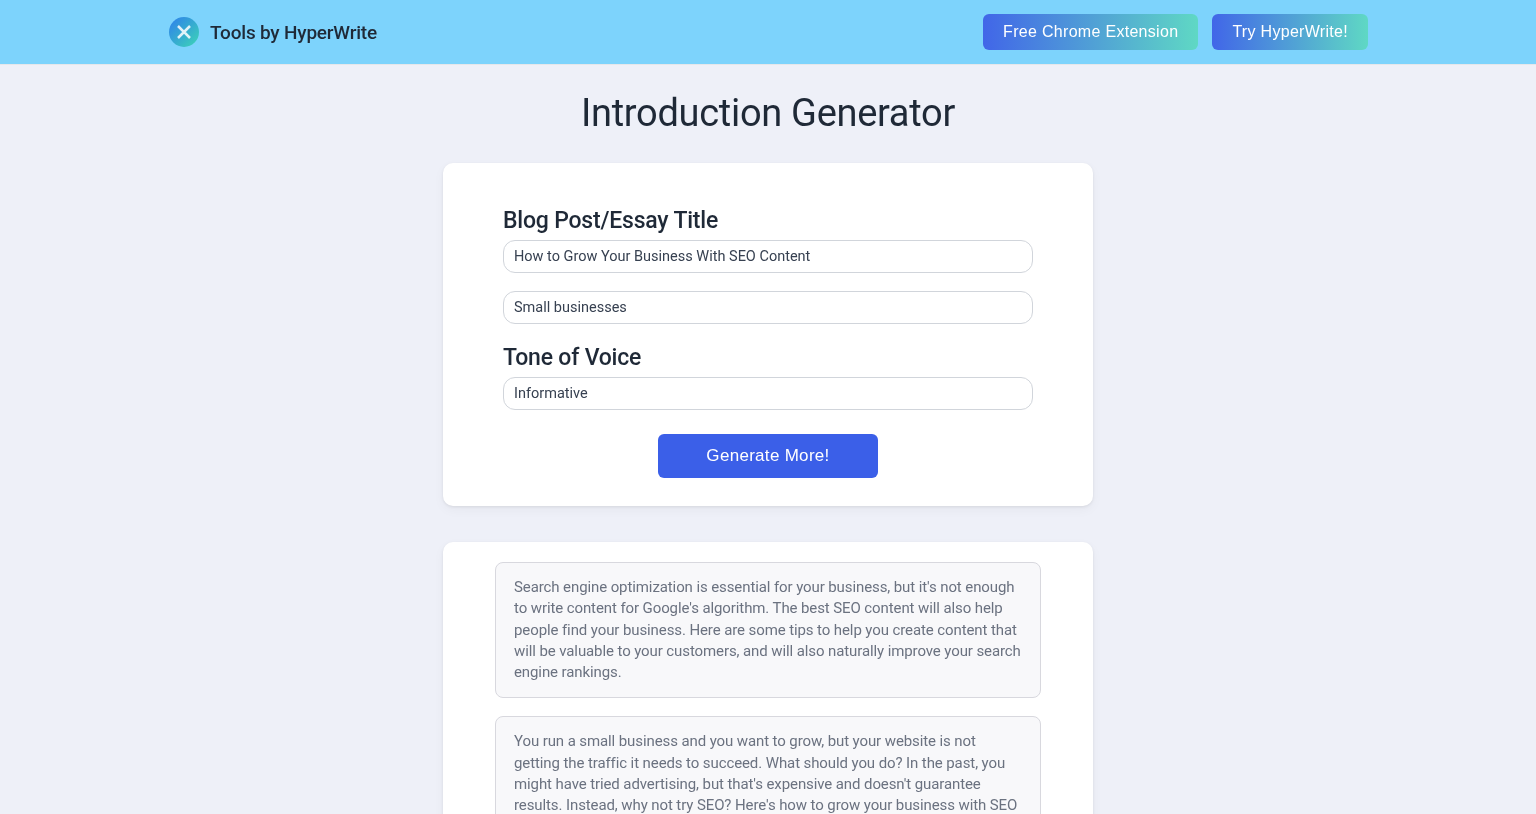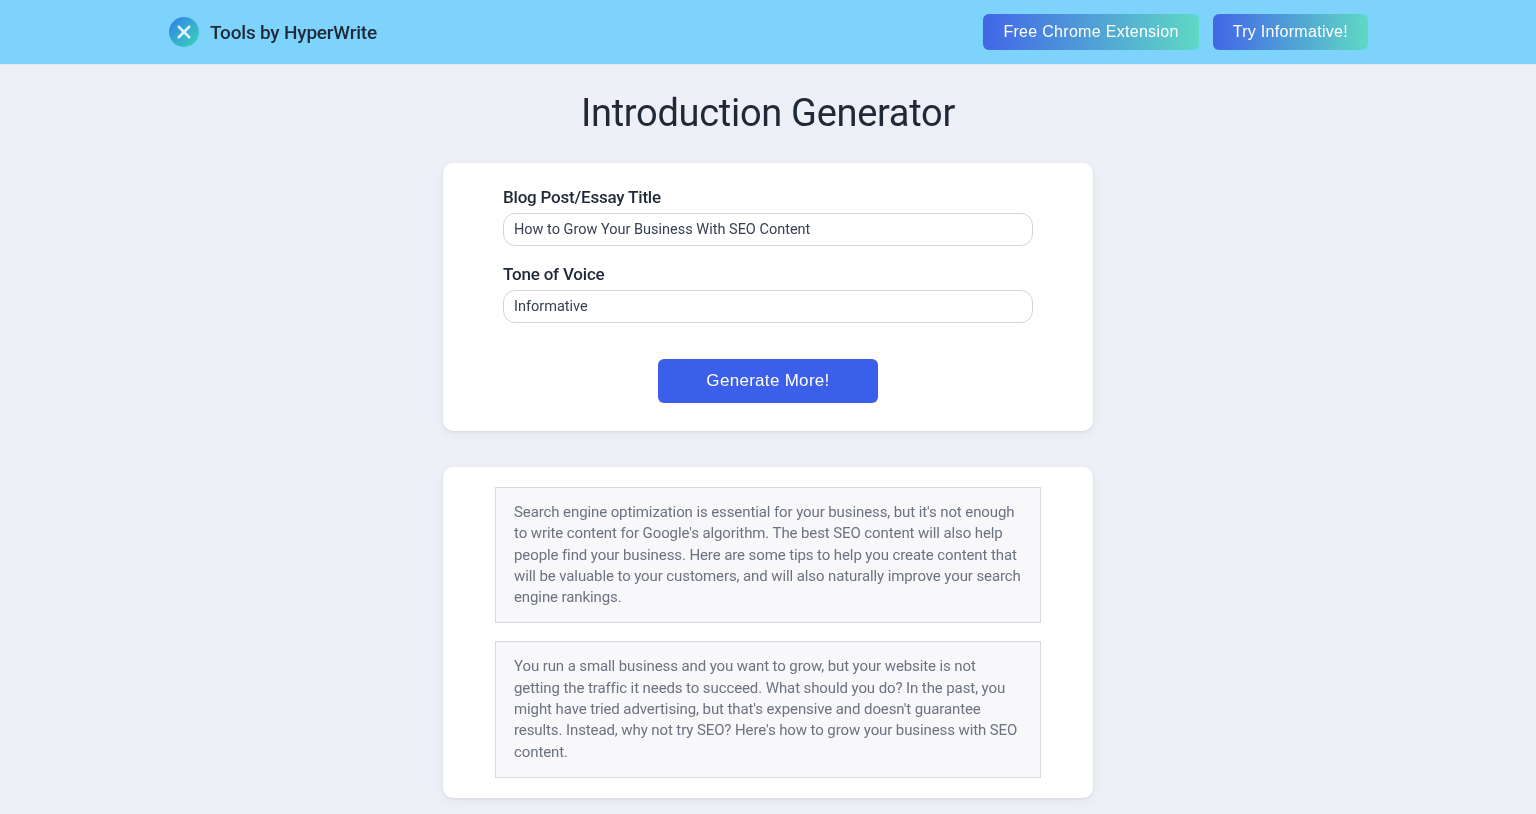--- a/index.html
+++ b/index.html
@@ -87,40 +87,41 @@
       margin: 0 auto;
       padding: 24px 60px 28px 60px;
     }
     
     .form-group {
       margin-bottom: 18px;
     }
     
     .form-label {
       display: block;
-      font-size: 17px;
+      font-size: 23px;
       font-weight: 500;
       color: #1f2937;
       margin-bottom: 6px;
       letter-spacing: -0.2px;
+      margin-top: 20px;
     }
     
     .form-input {
       width: 100%;
       padding: 7px 10px;
       border: 1px solid #d1d5db;
       border-radius: 12px;
       font-size: 14.5px;
       color: #374151;
       font-family: inherit;
     }
     
     .generate-btn {
       display: block;
-      margin: 36px auto 0 auto;
+      margin: 24px auto 0 auto;
       padding: 12px 48px;
       background-color: #3b5fe8;
       color: #ffffff;
       border: none;
       border-radius: 6px;
       font-size: 17px;
       font-weight: 500;
       cursor: pointer;
       letter-spacing: 0.3px;
     }
@@ -130,21 +131,21 @@
       border-radius: 10px;
       box-shadow: 0 1px 3px rgba(0,0,0,0.08), 0 4px 12px rgba(0,0,0,0.04);
       max-width: 650px;
       margin: 36px auto 0 auto;
       padding: 20px 52px 20px 52px;
     }
     
     .result-item {
       background-color: #f8f8fa;
       border: 1px solid #d8d8de;
-      border-radius: 0;
+      border-radius: 8px;
       padding: 14px 18px;
       margin-bottom: 18px;
       font-size: 15px;
       line-height: 1.42;
       color: #6b7280;
       letter-spacing: -0.1px;
     }
     
     .result-item:last-child {
       margin-bottom: 0;
@@ -165,33 +166,34 @@
             </linearGradient>
           </defs>
           <circle cx="16" cy="16" r="15" fill="url(#lg1)"></circle>
           <path d="M 10 10 L 16 16 L 10 22 L 16 16 L 22 10 L 16 16 L 22 22" stroke="#ffffff" stroke-width="2.5" fill="none" opacity="0.85"></path>
         </svg>
       </span>
       <span class="brand-text">Tools by HyperWrite</span>
     </div>
     <div class="header-buttons">
       <button class="btn-gradient">Free Chrome Extension</button>
-      <button class="btn-gradient">Try Informative!</button>
+      <button class="btn-gradient">Try HyperWrite!</button>
     </div>
   </div>
 </div>
 
 <h1 class="page-title">Introduction Generator</h1>
 
 <div class="card">
   <div class="form-group">
     <label class="form-label">Blog Post/Essay Title</label>
     <input type="text" class="form-input" value="How to Grow Your Business With SEO Content" style="">
   </div>
   <div class="form-group">
+    <input type="text" class="form-input" value="Small businesses" style="">
   </div>
   <div class="form-group">
     <label class="form-label">Tone of Voice</label>
     <input type="text" class="form-input" value="Informative" style="">
   </div>
   <button class="generate-btn">Generate More!</button>
 </div>
 
 <div class="results-card">
   <div class="result-item">Search engine optimization is essential for your business, but it's not enough to write content for Google's algorithm. The best SEO content will also help people find your business. Here are some tips to help you create content that will be valuable to your customers, and will also naturally improve your search engine rankings.</div>

